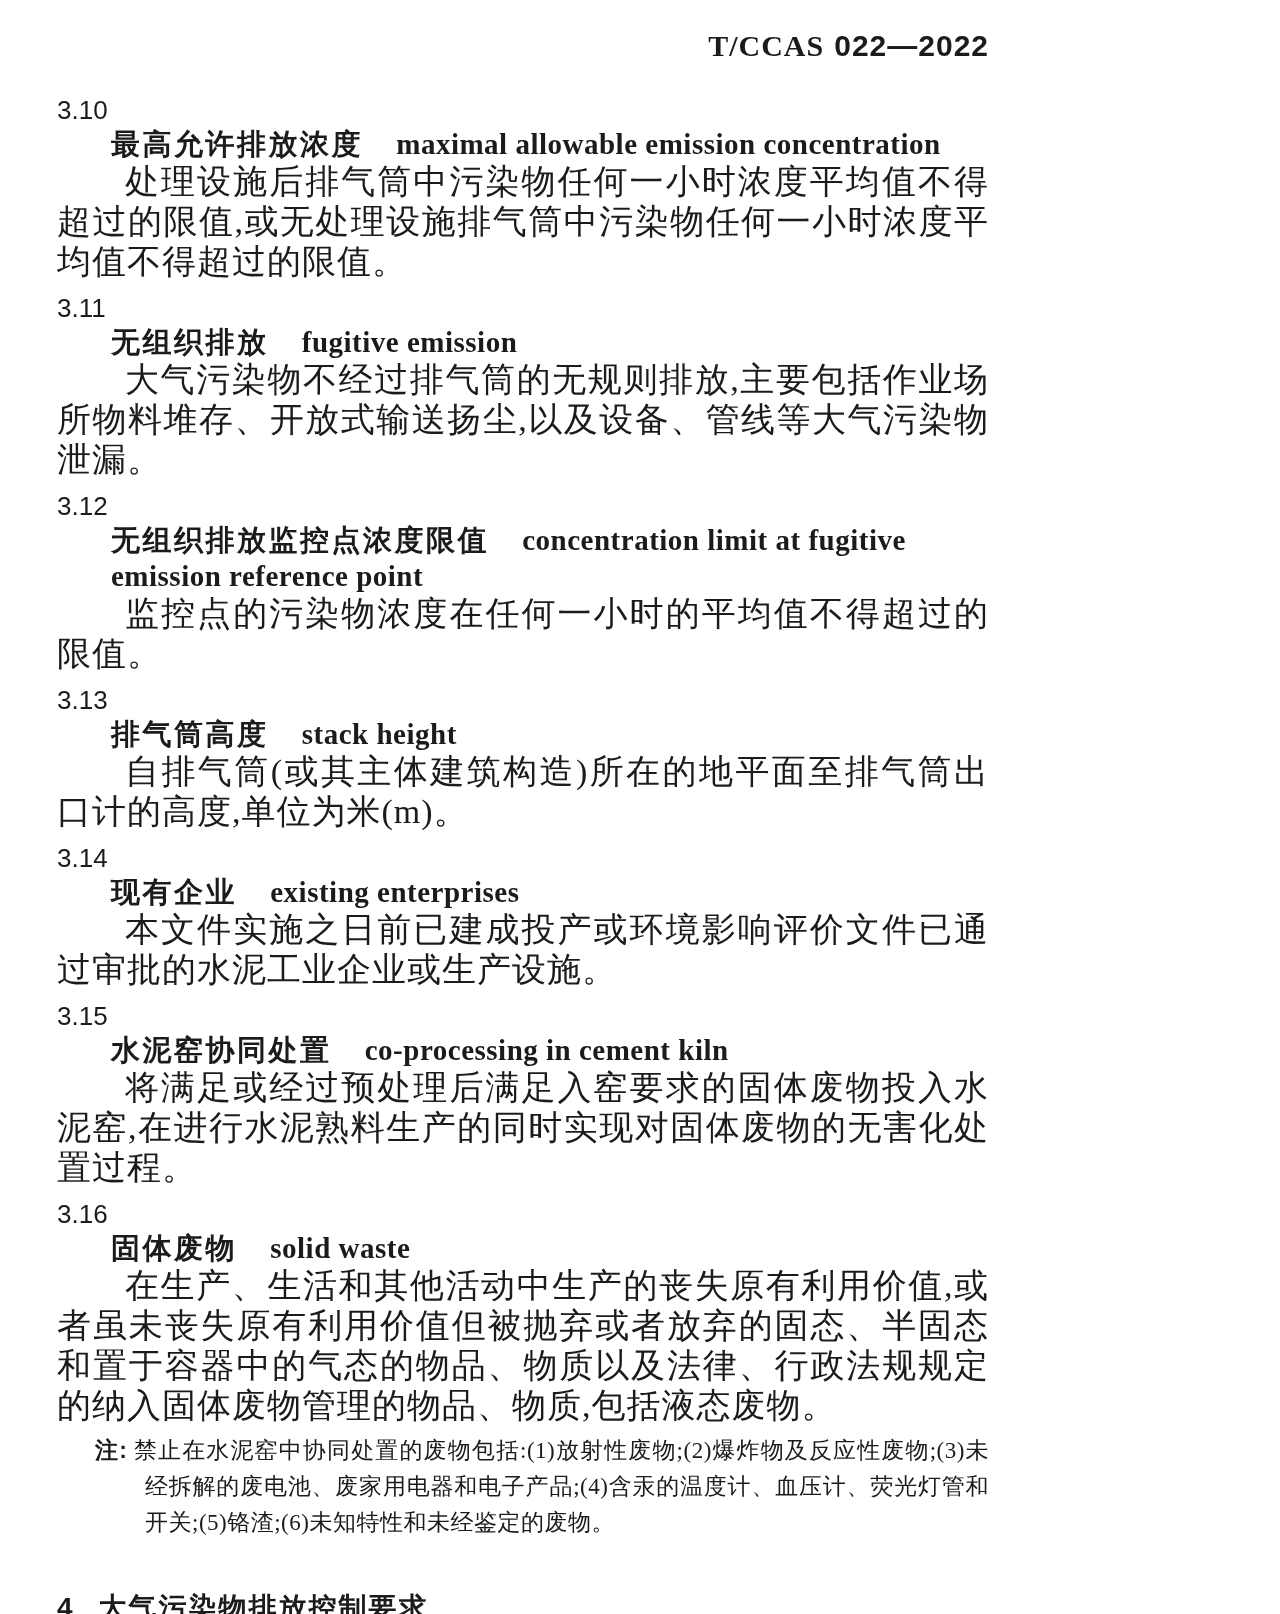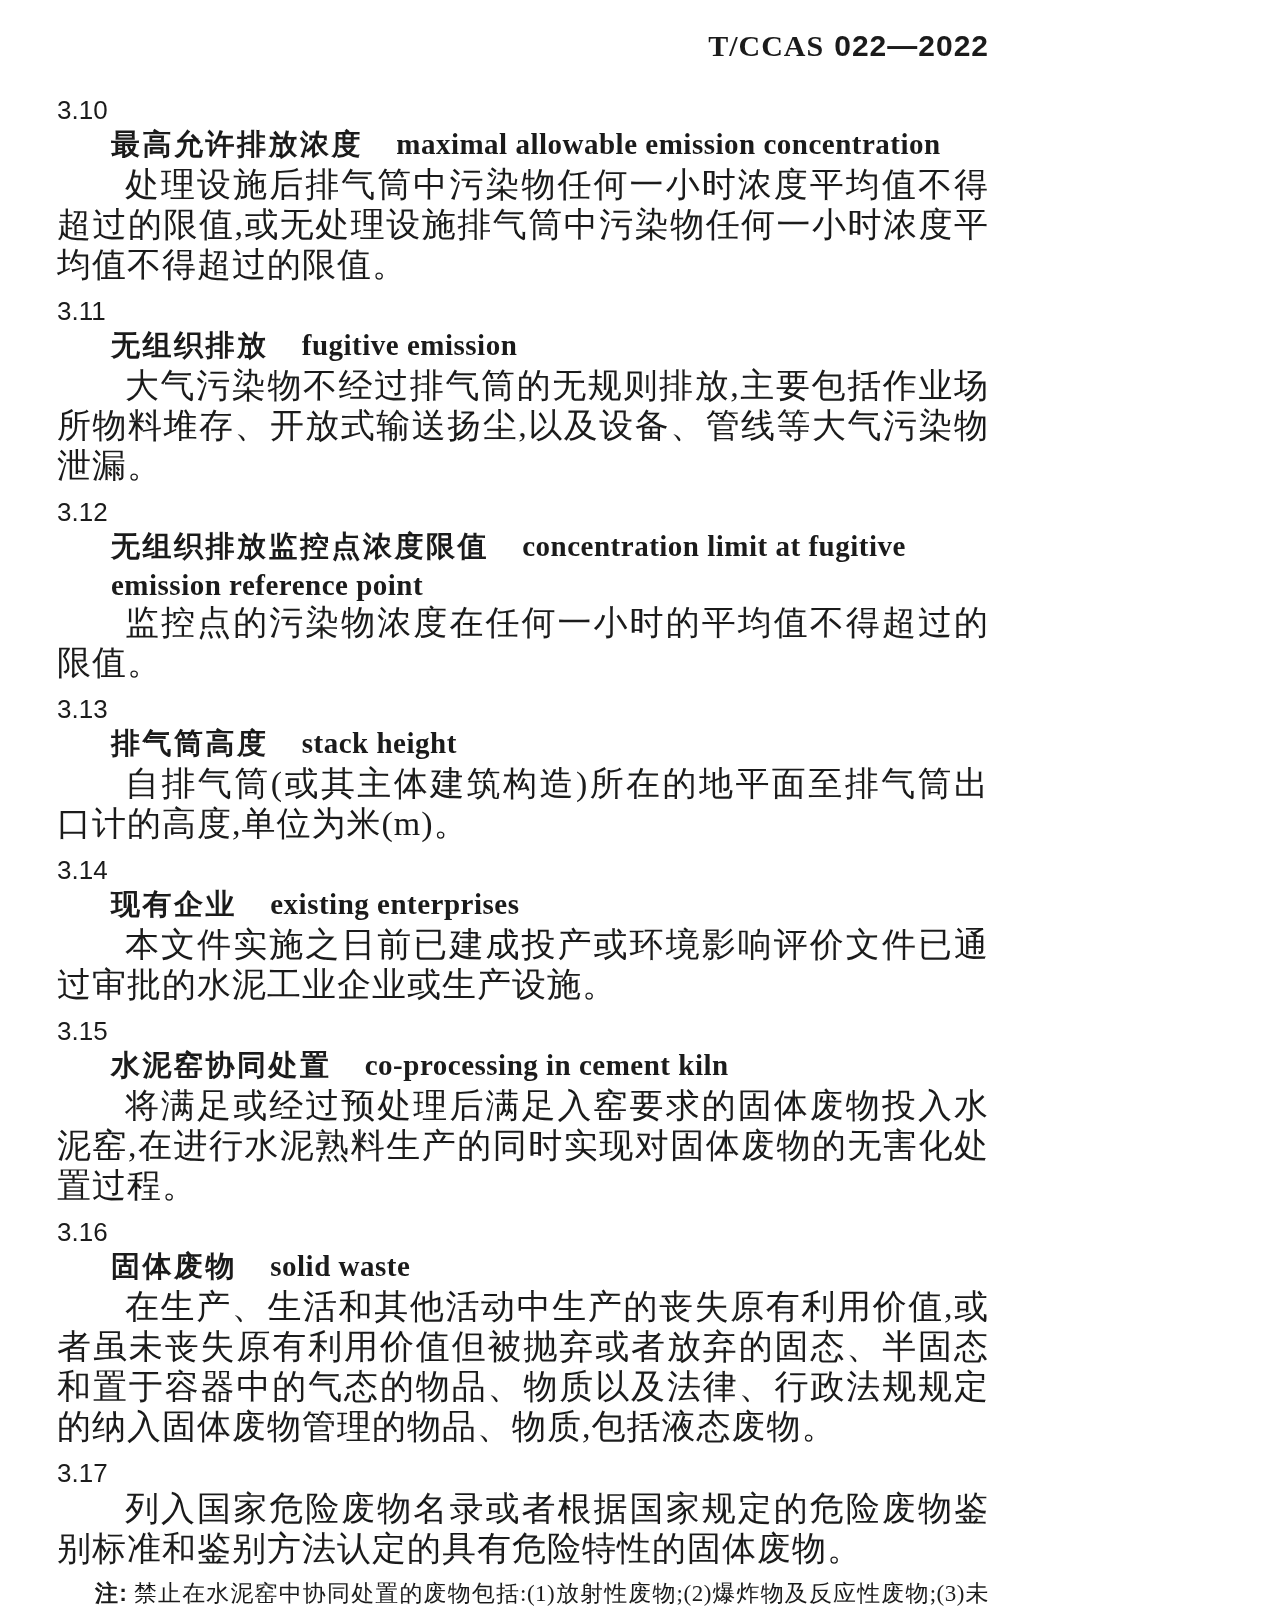--- a/index.html
+++ b/index.html
@@ -36,21 +36,21 @@
     margin-top: 10px;
   }
   .sec-num.first { margin-top: 30px; }
   .term-line {
     margin-left: 54px;
     font-size: 29px;
     line-height: 36px;
     font-weight: bold;
   }
   .term-cn {
-    font-family: Liberation Mono, monospace;
+    font-family: Liberation Sans, sans-serif;
     letter-spacing: 2.5px;
     text-align: right;
   }
   .term-en {
     font-family: "Liberation Serif", serif;
     margin-left: 26px;
     letter-spacing: 0.5px;
   }
   p.body-para {
     margin: 0;
@@ -161,22 +161,20 @@
   <section>
     <div class="sec-num">3.16</div>
     <div class="term-line">
       <span class="term-cn">固体废物</span>
       <span class="term-en">solid waste</span>
     </div>
     <p class="body-para">在生产、生活和其他活动中生产的丧失原有利用价值,或者虽未丧失原有利用价值但被抛弃或者放弃的固态、半固态和置于容器中的气态的物品、物质以及法律、行政法规规定的纳入固体废物管理的物品、物质,包括液态废物。</p>
   </section>
 
   <section>
-    <div class="sec-num">3.17</div>
-    <p class="body-para">列入国家危险废物名录或者根据国家规定的危险废物鉴别标准和鉴别方法认定的具有危险特性的固体废物。</p>
     <div class="note">
       <span class="note-label">注:</span><span>禁止在水泥窑中协同处置的废物包括:(1)放射性废物;(2)爆炸物及反应性废物;(3)未经拆解的废电池、废家用电器和电子产品;(4)含汞的温度计、血压计、荧光灯管和开关;(5)铬渣;(6)未知特性和未经鉴定的废物。</span>
     </div>
   </section>
 
   <div class="chapter-heading">
     <span class="h-num">4</span><span>大气污染物排放控制要求</span>
   </div>
 
   <div class="sub-heading">

